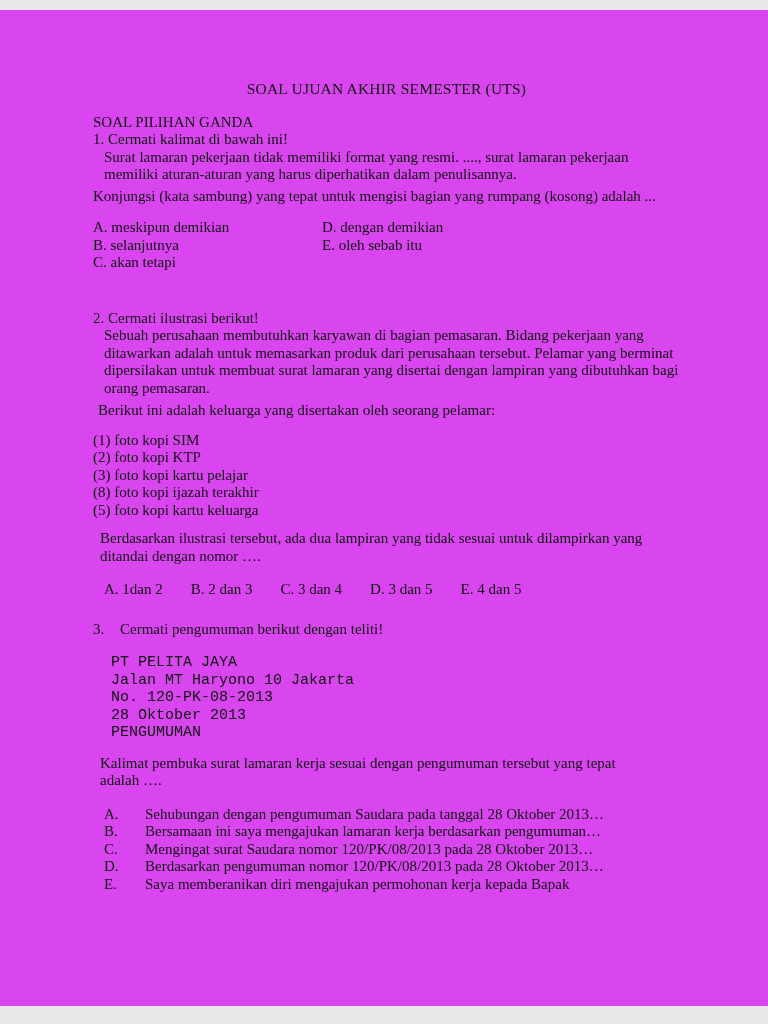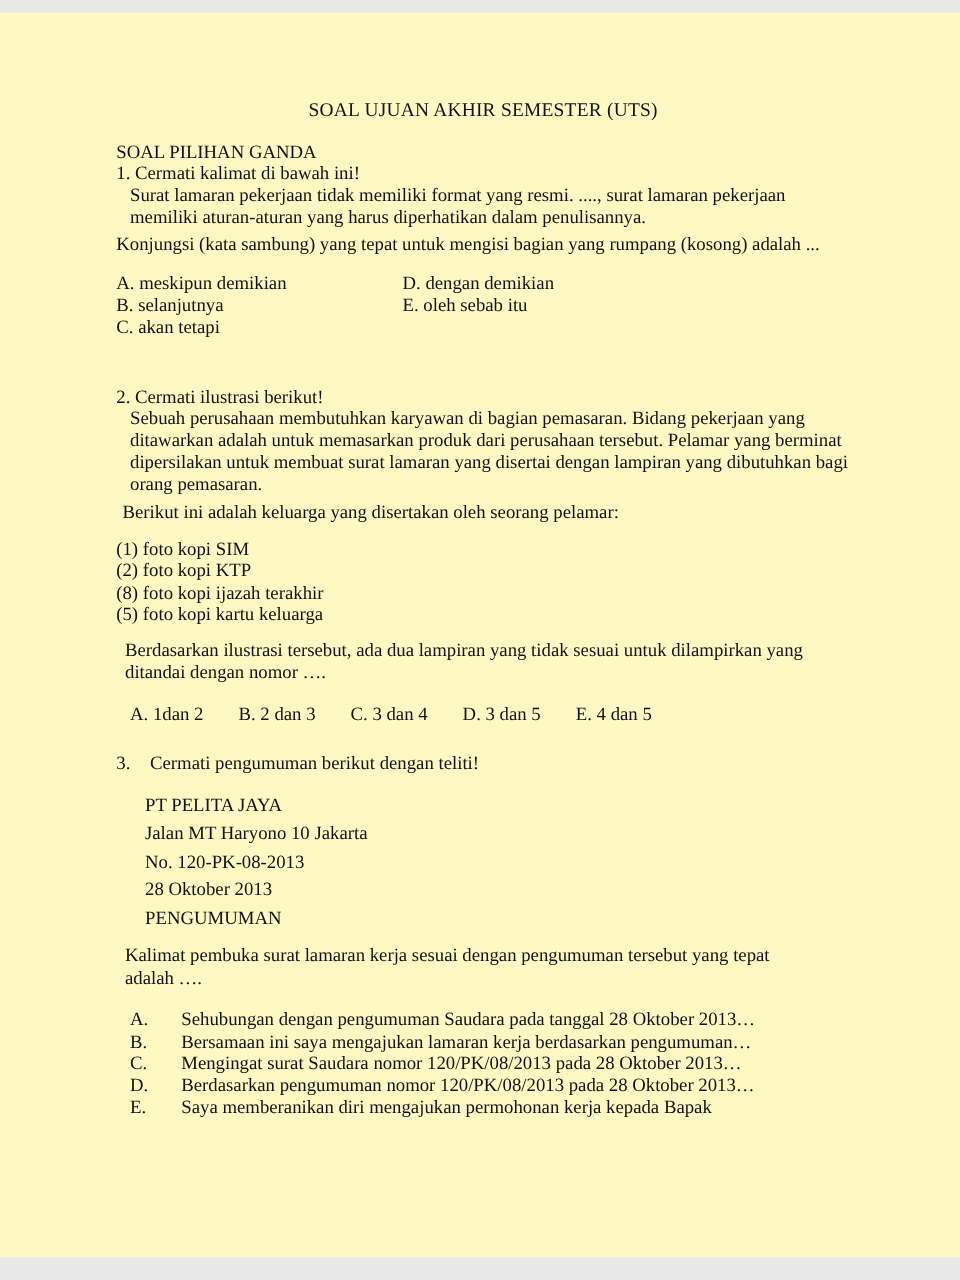--- a/index.html
+++ b/index.html
@@ -5,21 +5,21 @@
   html,body { margin:0; padding:0; }
   body {
     width:768px; height:1024px;
     background:#e8e8e8;
     font-family:"Liberation Serif", serif;
     color:#111;
   }
   .canvas { position:relative; width:768px; height:1024px; overflow:hidden; }
   .sheet {
     position:absolute; left:0; top:10px; width:768px; height:996px;
-    background:#fef9c3;
+    background:#d946ef;
   }
   .content {
     padding:70px 88px 0 93px;
     font-size:15px;
     line-height:17.5px;
   }
   .doc-title {
     text-align:center;
     margin:0 0 16px 0;
     font-size:15.5px;
@@ -43,21 +43,21 @@
   .gap-md { margin-top:22px; }
   .q2-passage { max-width:576px; }
   .q2-intro { margin-top:5px; margin-left:5px; max-width:580px; }
   .q2-attachments { margin-top:12px; }
   .q2-attachments p { margin:0; }
   .q2-question { margin-top:11px; margin-left:7px; max-width:585px; }
   .q2-options { margin-top:16px; margin-left:11px; display:flex; gap:28px; }
   .q3-prompt { margin-top:15px; }
   .q3-prompt .num { display:inline-block; width:27px; }
   .q3-announcement { margin-top:16px; margin-left:18px; }
-  .q3-announcement p { margin:5px; }
+  .q3-announcement p { margin:0;font-family:Liberation Mono, monospace; }
   .q3-body { max-width:590px; margin-top:0; }
   .q3-question { margin-top:13px; margin-left:7px; max-width:545px; }
   .q3-options { margin-top:16px; margin-left:11px; }
   .q3-option { display:flex; }
   .q3-option .letter { width:41px; flex:0 0 41px; }
   .strip-top { position:absolute; left:0; top:0; width:768px; height:10px; background:#e8e8e8; }
   .strip-bottom { position:absolute; left:0; top:1006px; width:768px; height:18px; background:#e8e8e8; }
 </style>
 </head>
 <body>
@@ -83,20 +83,21 @@
         </div>
       </div>
 
       <div class="gap-lg">
         <p class="q-prompt">2.  Cermati ilustrasi berikut!</p>
         <p class="indent q2-passage">Sebuah perusahaan membutuhkan karyawan di bagian pemasaran. Bidang pekerjaan yang ditawarkan adalah untuk memasarkan produk dari perusahaan tersebut. Pelamar yang berminat dipersilakan untuk membuat surat lamaran yang disertai dengan lampiran yang dibutuhkan bagi orang pemasaran.</p>
         <p class="q2-intro">Berikut ini adalah keluarga yang disertakan oleh seorang pelamar:</p>
         <div class="q2-attachments">
           <p>(1)  foto kopi SIM</p>
           <p>(2)  foto kopi KTP</p>
+          <p>(3)  foto kopi kartu pelajar</p>
           <p>(8)  foto kopi ijazah terakhir</p>
           <p>(5)  foto kopi kartu keluarga</p>
         </div>
         <p class="q2-question">Berdasarkan ilustrasi tersebut, ada dua lampiran yang tidak sesuai untuk dilampirkan yang ditandai dengan nomor ….</p>
         <div class="q2-options">
           <span>A.  1dan 2</span>
           <span>B.  2 dan 3</span>
           <span>C.  3 dan 4</span>
           <span>D.  3 dan 5</span>
           <span>E.   4 dan 5</span>

